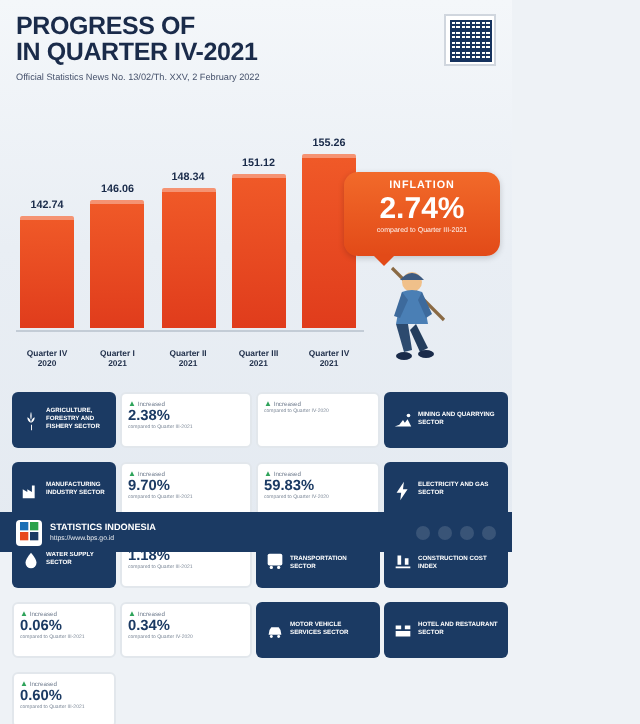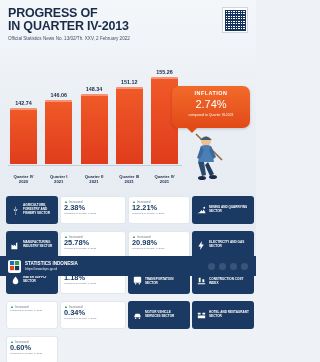--- a/index.html
+++ b/index.html
@@ -83,21 +83,21 @@
   .infl-badge {
     position: absolute; right: 6px; top: 86px;
     width: 78px; height: 42px;
     background: linear-gradient(180deg,#f26a2a 0%, #e24a18 100%);
     border-radius: 7px;
     box-shadow: 0 1px 3px rgba(0,0,0,0.18);
     color: #fff; text-align: center;
     padding-top: 4px;
   }
   .infl-label { font-size: 5.4px; font-weight: bold; letter-spacing: 0.5px; }
-  .infl-value { font-size: 11px; font-weight: normal; line-height: 17px; }
+  .infl-value { font-size: 15px; font-weight: bold; line-height: 17px; }
   .infl-note { font-size: 3.5px; line-height: 4.4px; opacity: 0.95; }
   .infl-tail {
     position: absolute; left: 14px; bottom: -5px;
     width: 0; height: 0;
     border-left: 6px solid transparent;
     border-right: 6px solid transparent;
     border-top: 6px solid #e24a18;
   }
 
   
@@ -148,21 +148,21 @@
   .f-soc { width: 7px; height: 7px; border-radius: 50%; background: #ffffff22; }
 </style>
 </head>
 <body>
 
 <div class="page">
 
   <div class="header">
     <div class="title">
       <div>PROGRESS OF</div>
-      <div>IN QUARTER IV-2013</div>
+      <div>IN QUARTER IV-2021</div>
     </div>
     <div class="subtitle">Official Statistics News  No. 13/02/Th. XXV, 2 February 2022</div>
     <div class="qr">
         <div class="qr-inner"></div>
       </div>
   </div>
 
   <div class="chart-area">
     <div class="axis"></div>
     <div class="bars">
@@ -226,21 +226,20 @@
       </span>
       <span class="cat-txt">AGRICULTURE, FORESTRY AND FISHERY SECTOR</span>
     </div>
     <div class="stat">
       <div class="stat-dir"><span class="arr">▲</span> <span>Increased</span></div>
       <div class="stat-val">2.38%</div>
       <div class="stat-sub">compared to Quarter III-2021</div>
     </div>
     <div class="stat">
       <div class="stat-dir"><span class="arr">▲</span> <span>Increased</span></div>
-      <div class="stat-val">12.21%</div>
       <div class="stat-sub">compared to Quarter IV-2020</div>
     </div>
     <div class="cat">
       <span class="cat-icon">
         <svg width="11" height="11" viewBox="0 0 24 24" fill="#ffffff">
             <path d="M3 18h18l-4-8-3 4-2-3-4 5z"></path>
             <circle cx="18" cy="6" r="2"></circle>
           </svg>
       </span>
       <span class="cat-txt">MINING AND QUARRYING SECTOR</span>
@@ -249,26 +248,26 @@
     <div class="cat">
       <span class="cat-icon">
         <svg width="11" height="11" viewBox="0 0 24 24" fill="#ffffff">
             <path d="M3 20V10l5 3V10l5 3V6h3v14z"></path>
           </svg>
       </span>
       <span class="cat-txt">MANUFACTURING INDUSTRY SECTOR</span>
     </div>
     <div class="stat">
       <div class="stat-dir"><span class="arr">▲</span> <span>Increased</span></div>
-      <div class="stat-val">25.78%</div>
-      <div class="stat-sub">compared to Quarter III-2021</div>
-    </div>
-    <div class="stat">
-      <div class="stat-dir"><span class="arr">▲</span> <span>Increased</span></div>
-      <div class="stat-val">20.98%</div>
+      <div class="stat-val">9.70%</div>
+      <div class="stat-sub">compared to Quarter III-2021</div>
+    </div>
+    <div class="stat">
+      <div class="stat-dir"><span class="arr">▲</span> <span>Increased</span></div>
+      <div class="stat-val">59.83%</div>
       <div class="stat-sub">compared to Quarter IV-2020</div>
     </div>
     <div class="cat">
       <span class="cat-icon">
         <svg width="11" height="11" viewBox="0 0 24 24" fill="#ffffff">
             <path d="M13 2L5 14h5l-1 8 8-12h-5z"></path>
           </svg>
       </span>
       <span class="cat-txt">ELECTRICITY AND GAS SECTOR</span>
     </div>
@@ -300,20 +299,21 @@
     <div class="cat">
       <span class="cat-icon">
         <svg width="11" height="11" viewBox="0 0 24 24" fill="#ffffff">
             <path d="M4 20h16v-2H4zM6 16h4V6H6zm8 0h4V9h-4z"></path>
           </svg>
       </span>
       <span class="cat-txt">CONSTRUCTION SECTOR &amp; CONSTRUCTION COST INDEX</span>
     </div>
     <div class="stat">
       <div class="stat-dir"><span class="arr">▲</span> <span>Increased</span></div>
+      <div class="stat-val">0.06%</div>
       <div class="stat-sub">compared to Quarter III-2021</div>
     </div>
     <div class="stat">
       <div class="stat-dir"><span class="arr">▲</span> <span>Increased</span></div>
       <div class="stat-val">0.34%</div>
       <div class="stat-sub">compared to Quarter IV-2020</div>
     </div>
     <div class="cat">
       <span class="cat-icon">
         <svg width="11" height="11" viewBox="0 0 24 24" fill="#ffffff">

